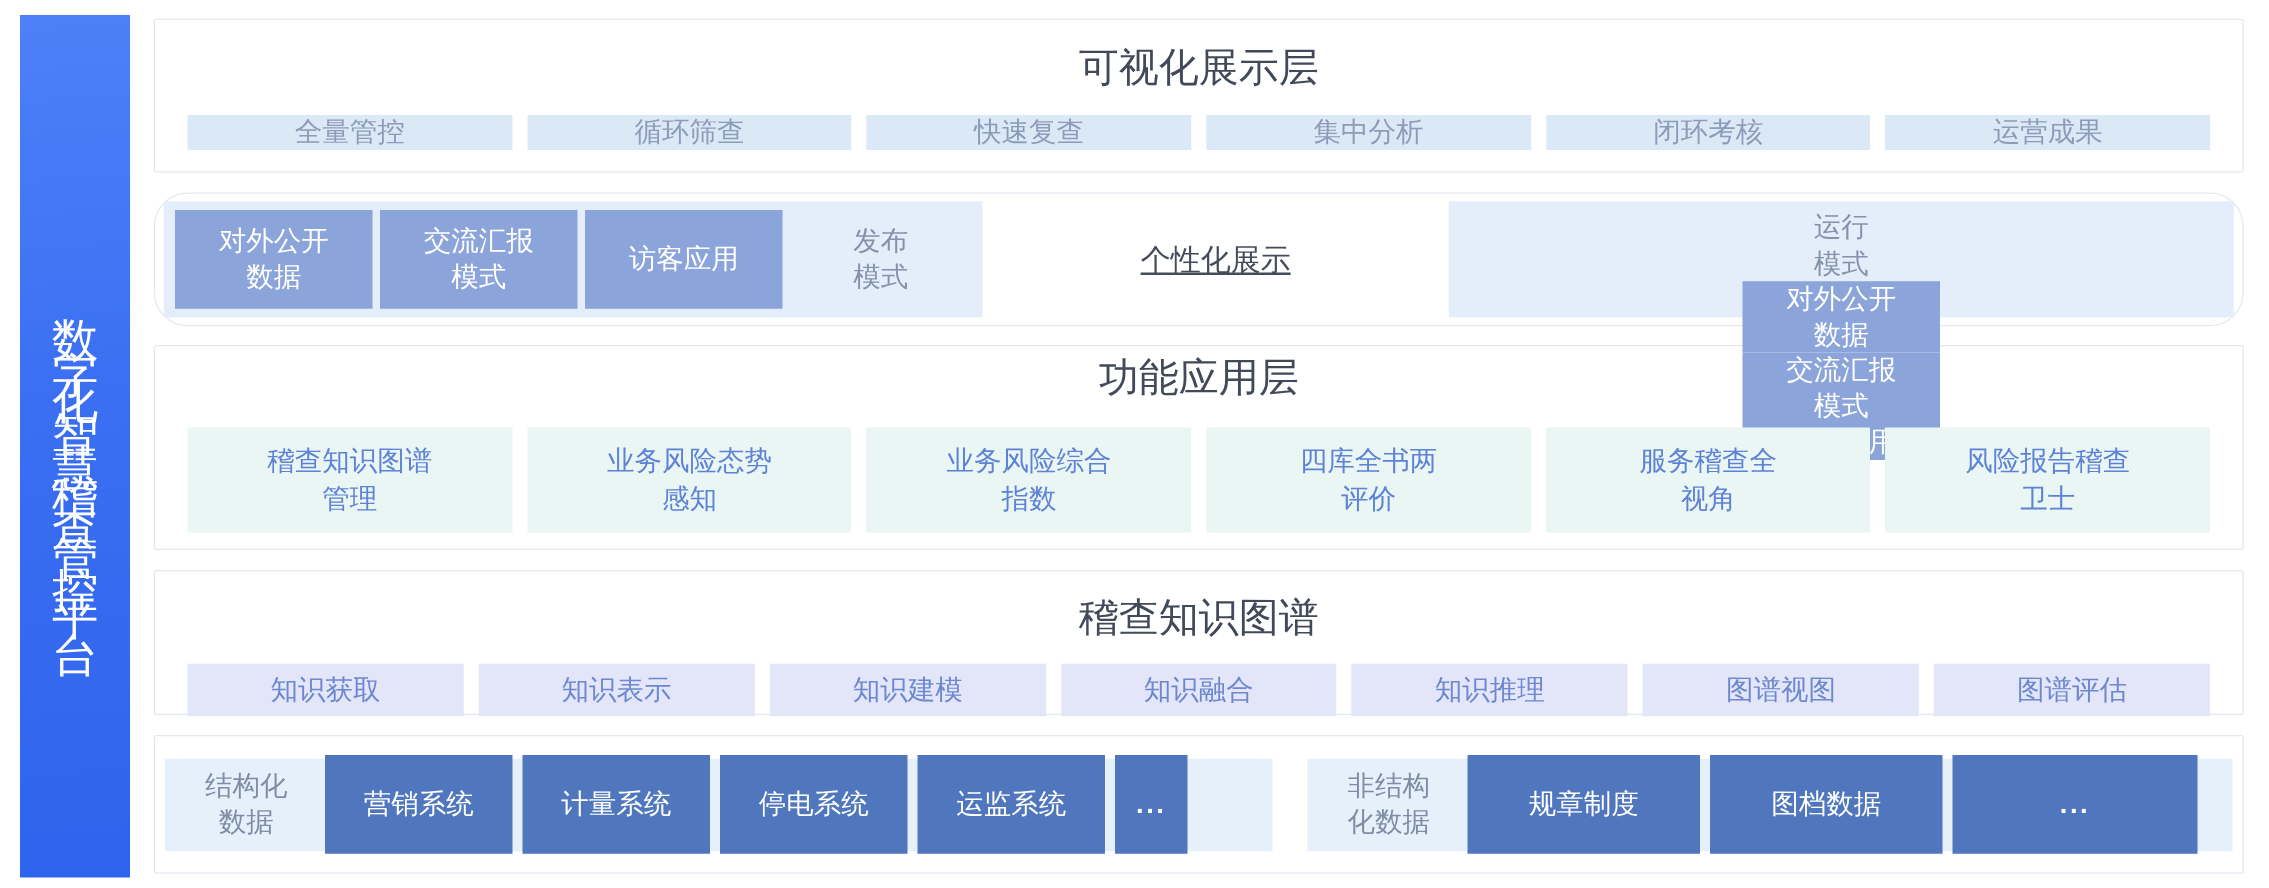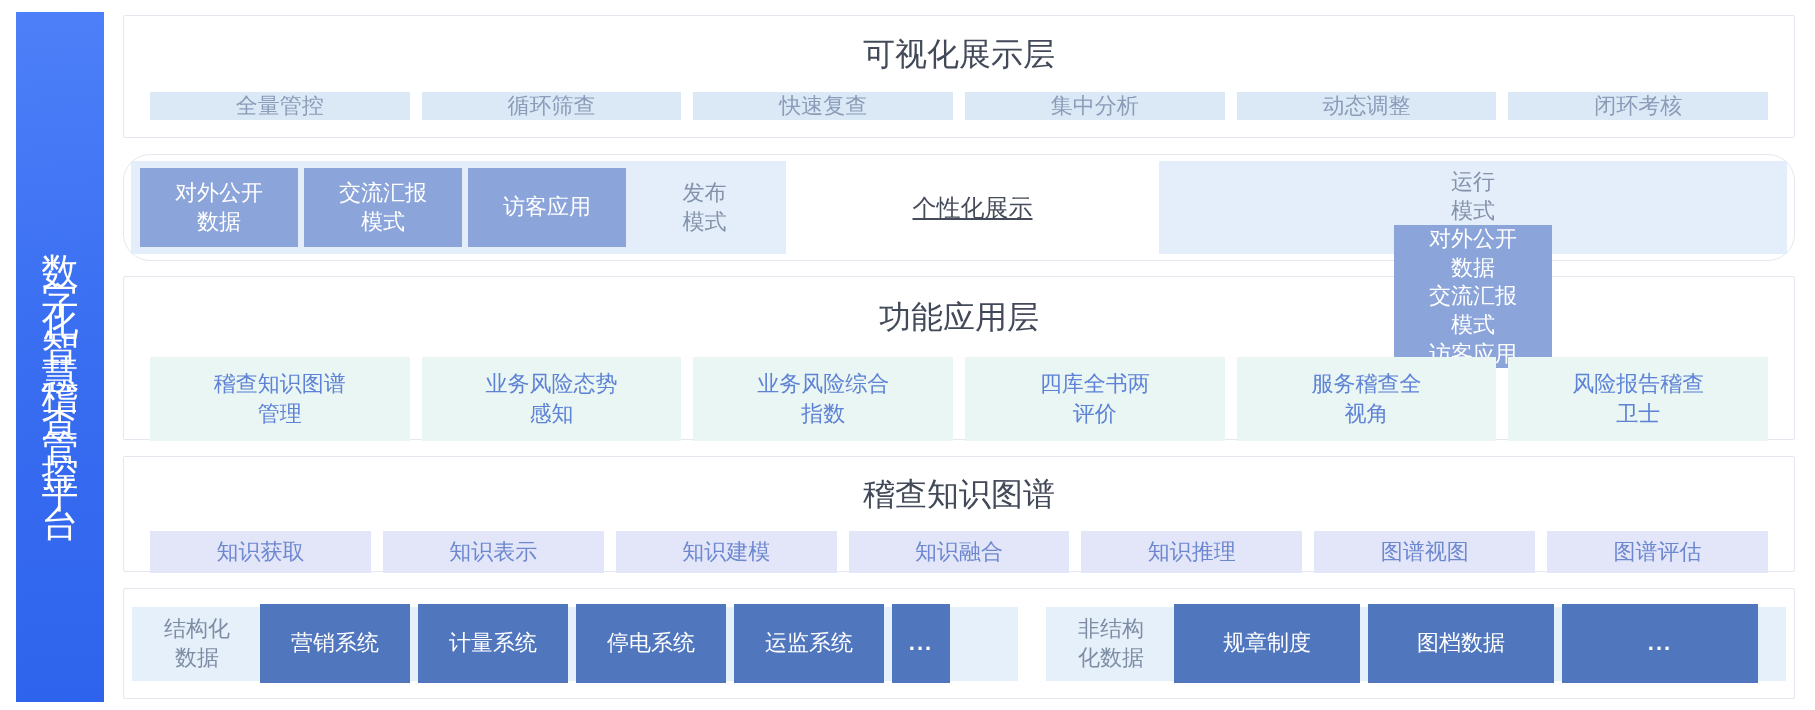--- a/index.html
+++ b/index.html
@@ -22,21 +22,21 @@
   .row-title { text-align: center; color: #424958; font-size: 32px; }
 
   
   .chips { display: flex; gap: 12px; padding: 0 26px; }
   .chip { flex: 1; display: flex; align-items: center; justify-content: center;
     font-size: 22px; text-align: center; white-space: pre-line; line-height: 1.35; }
   .row1 { height: 123px; margin-bottom: 16px; padding-top: 17px; }
   .row1 .chips { margin-top: 15px; }
   .row1 .chip { height: 28px; background: #dbe9f7; color: #8c9cb8; }
 
-  .row3 { height: 164px; margin-bottom: 16px; padding-top: 19px; }
+  .row3 { height: 164px; margin-bottom: 16px; padding-top: 4px; }
   .row3 .chips { margin-top: 17px; }
   .row3 .chip { height: 84px; background: #e9f6f3; color: #5e82d6; }
 
   .row4 { height: 116px; margin-bottom: 16px; padding-top: 16px; }
   .row4 .chips { margin-top: 14px; }
   .row4 .chip { height: 42px; background: #e2e6f8; color: #6e88d0; }
 
   
   .row2 { height: 107px; margin-bottom: 15px; display: flex; align-items: center;
     padding: 0 7px; border-radius: 27px; }
@@ -77,22 +77,22 @@
 
   <div class="main">
 
     <section class="row row1">
       <div class="row-title">可视化展示层</div>
       <div class="chips">
         <div class="chip">全量管控</div>
         <div class="chip">循环筛查</div>
         <div class="chip">快速复查</div>
         <div class="chip">集中分析</div>
-        <div class="chip">动态调整</div>
         <div class="chip">闭环考核</div>
+        <div class="chip">运营成果</div>
       </div>
     </section>
 
     <section class="row row2">
       <div class="panel left">
         <div class="darkbox">对外公开
 数据</div>
         <div class="darkbox">交流汇报
 模式</div>
         <div class="darkbox">访客应用</div>

